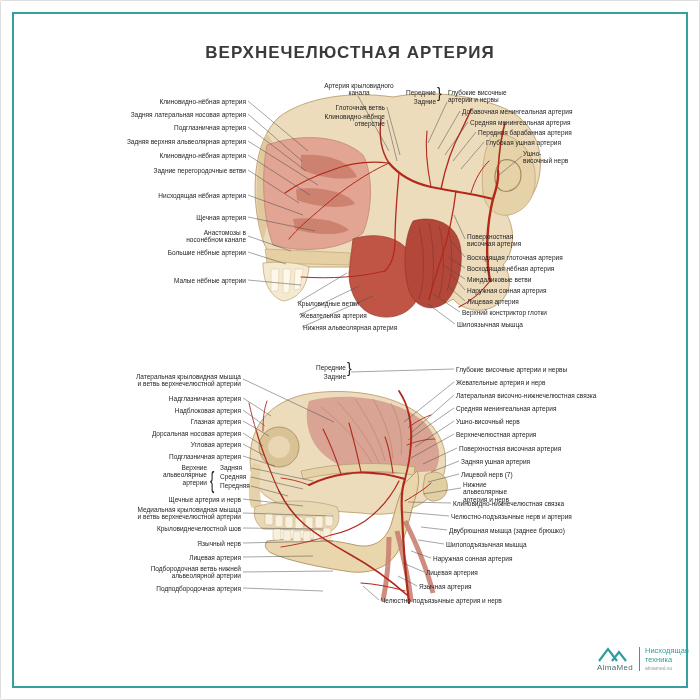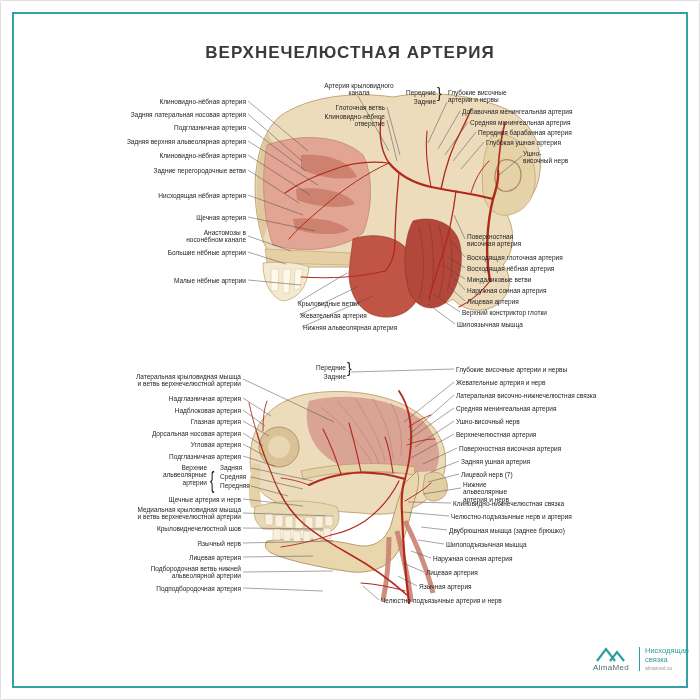--- a/index.html
+++ b/index.html
@@ -6,21 +6,21 @@
   body{width:700px;height:700px;position:relative;background:#f4f4f4;font-family:"Liberation Sans",sans-serif;overflow:hidden;}
   .poster{position:absolute;inset:1px;background:#fff;box-shadow:0 0 6px rgba(0,0,0,.22);}
   .frame{position:absolute;left:11px;top:11px;right:11px;bottom:11px;border:2px solid #33a1a1;}
   .title{position:absolute;top:42px;left:0;width:100%;text-align:center;font-size:17px;font-weight:bold;color:#3a3a3a;letter-spacing:1px;}
   .art{position:absolute;left:0;top:0;}
   .lbl{position:absolute;font-size:6.5px;line-height:1.12;color:#1e1e1e;}
   .r{text-align:right;}
   .c{text-align:center;}
   .brace{position:absolute;color:#1e1e1e;}
   .logo{position:absolute;left:588px;top:646px;display:flex;align-items:flex-start;gap:6px;}
-  .logo-left{display:flex;flex-direction:column;align-items:center;width:44px;}
+  .logo-left{display:flex;flex-direction:column;align-items:flex-end;width:44px;}
   .logo-brand{font-size:8px;color:#4f6e6e;margin-top:1px;letter-spacing:.3px;}
   .logo-right{display:flex;flex-direction:column;border-left:1px solid #2f9e9e;padding-left:5px;}
   .logo-line{font-size:7.5px;color:#2f9e9e;line-height:1.15;}
   .logo-url{font-size:5px;color:#9a9a9a;margin-top:1px;}
 </style>
 </head>
 <body>
 
 <div class="poster">
   <div class="frame"></div>
@@ -283,17 +283,17 @@
   <div class="logo">
     <div class="logo-left">
       <svg width="40" height="15" viewBox="0 0 40 15">
         <path d="M6,14 L15,2 L24,14" fill="none" stroke="#2f9e9e" stroke-width="2.2"></path>
         <path d="M19,14 L26,5 L33,14" fill="none" stroke="#2f9e9e" stroke-width="2.2"></path>
       </svg>
       <div class="logo-brand">AlmaMed</div>
     </div>
     <div class="logo-right">
       <div class="logo-line">Нисходящая</div>
-      <div class="logo-line">связка</div>
+      <div class="logo-line">техника</div>
       <div class="logo-url">almamed.su</div>
     </div>
   </div>
 </div>
 
 </body></html>

